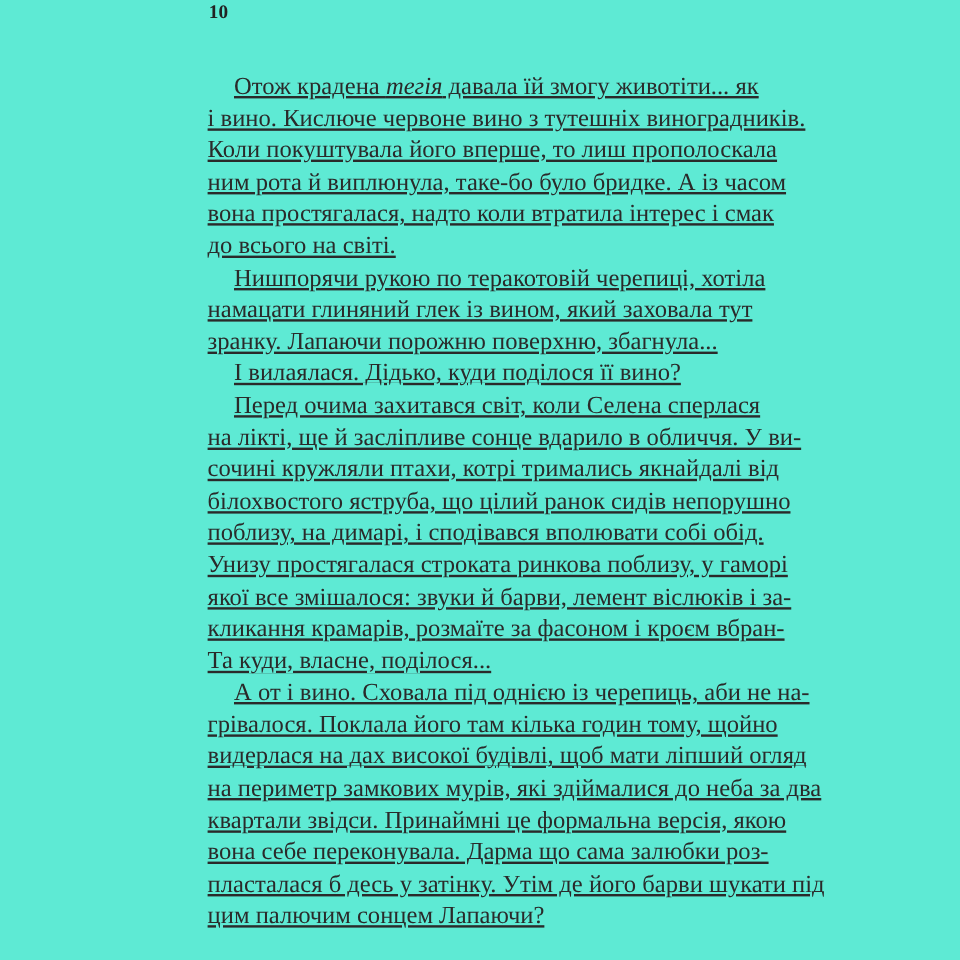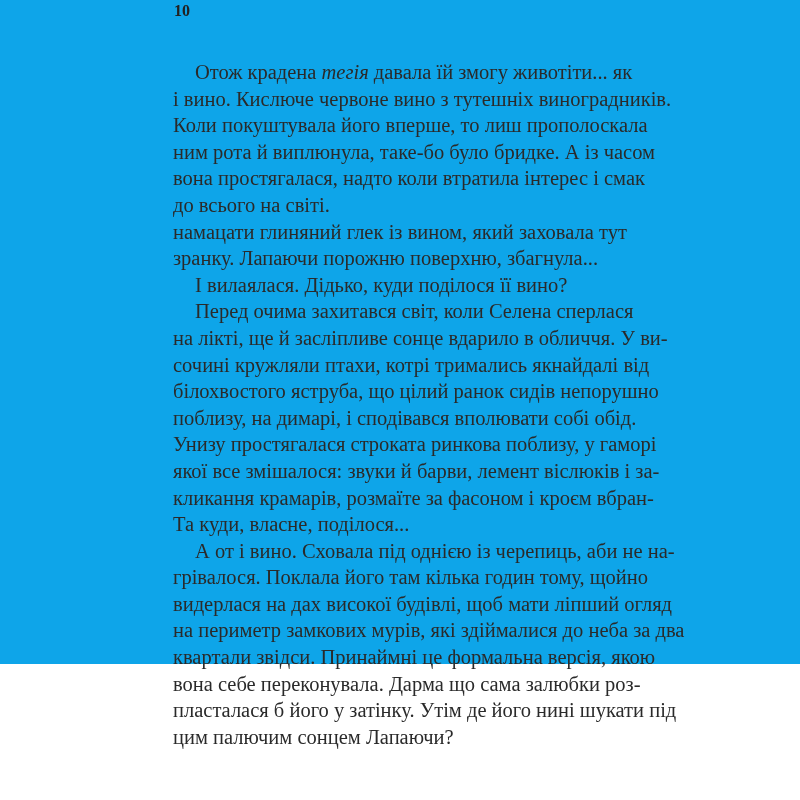--- a/index.html
+++ b/index.html
@@ -1,63 +1,64 @@
 <!DOCTYPE html>
 <html><head>
   <meta charset="utf-8">
   <style>
     html, body { margin: 0; padding: 0; background: #ffffff; }
     body { width: 800px; height: 800px; overflow: hidden; position: relative; }
     .page {
-      position: absolute; left: 0; top: 0; width: 800px; height: 664px; background: #0ea5e9;
+      position: absolute; left: 0; top: 0; width: 800px; height: 800px; background: #5eead4;
     }
     .page-number {
       position: absolute; left: 174px; top: 2px;
       font-family: "Liberation Serif", serif; font-weight: bold;
       font-size: 16px; color: #222;
     }
     .text-block {
       position: absolute; left: 173px; top: 59px; width: 454px;
       font-family: "Liberation Serif", serif; font-size: 20.5px;
       color: #2a2a2a;
     }
     .line {
       display: block; height: 26.6px; line-height: 26.6px;
-      white-space: nowrap; text-align: justify; text-align-last: justify;
+      white-space: nowrap; text-align: justify; text-align-last: justify; text-decoration: underline;
     }
     .line.indent { padding-left: 22px; }
     .line.last { text-align-last: left; }
     .it { font-style: italic; }
   </style>
 </head>
 <body>
 
 <div class="page">
   <div class="page-number">10</div>
   <div class="text-block" id="text-block">
       <span class="line indent"><span>Отож крадена </span><span class="it">тегія</span><span> давала їй змогу животіти... як</span></span>
       <span class="line"><span>і вино. Кислюче червоне вино з тутешніх виноградників.</span></span>
       <span class="line"><span>Коли покуштувала його вперше, то лиш прополоскала</span></span>
       <span class="line"><span>ним рота й виплюнула, таке-бо було бридке. А із часом</span></span>
       <span class="line"><span>вона простягалася, надто коли втратила інтерес і смак</span></span>
       <span class="line last"><span>до всього на світі.</span></span>
+      <span class="line indent"><span>Нишпорячи рукою по теракотовій черепиці, хотіла</span></span>
       <span class="line"><span>намацати глиняний глек із вином, який заховала тут</span></span>
       <span class="line last"><span>зранку. Лапаючи порожню поверхню, збагнула...</span></span>
       <span class="line indent last"><span>І вилаялася. Дідько, куди поділося її вино?</span></span>
       <span class="line indent"><span>Перед очима захитався світ, коли Селена сперлася</span></span>
       <span class="line"><span>на лікті, ще й засліпливе сонце вдарило в обличчя. У ви-</span></span>
       <span class="line"><span>сочині кружляли птахи, котрі тримались якнайдалі від</span></span>
       <span class="line"><span>білохвостого яструба, що цілий ранок сидів непорушно</span></span>
       <span class="line"><span>поблизу, на димарі, і сподівався вполювати собі обід.</span></span>
       <span class="line"><span>Унизу простягалася строката ринкова поблизу, у гаморі</span></span>
       <span class="line"><span>якої все змішалося: звуки й барви, лемент віслюків і за-</span></span>
       <span class="line"><span>кликання крамарів, розмаїте за фасоном і кроєм вбран-</span></span>
       <span class="line last"><span>Та куди, власне, поділося...</span></span>
       <span class="line indent"><span>А от і вино. Сховала під однією із черепиць, аби не на-</span></span>
       <span class="line"><span>грівалося. Поклала його там кілька годин тому, щойно</span></span>
       <span class="line"><span>видерлася на дах високої будівлі, щоб мати ліпший огляд</span></span>
       <span class="line"><span>на периметр замкових мурів, які здіймалися до неба за два</span></span>
       <span class="line"><span>квартали звідси. Принаймні це формальна версія, якою</span></span>
       <span class="line"><span>вона себе переконувала. Дарма що сама залюбки роз-</span></span>
-      <span class="line"><span>пласталася б його у затінку. Утім де його нині шукати під</span></span>
+      <span class="line"><span>пласталася б десь у затінку. Утім де його барви шукати під</span></span>
       <span class="line last"><span>цим палючим сонцем Лапаючи?</span></span>
     </div>
 </div>
 
 </body></html>

